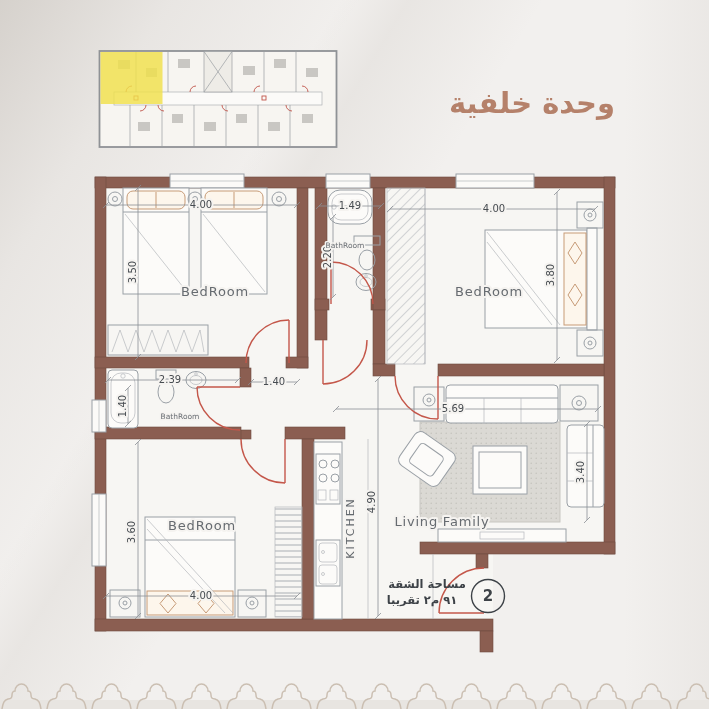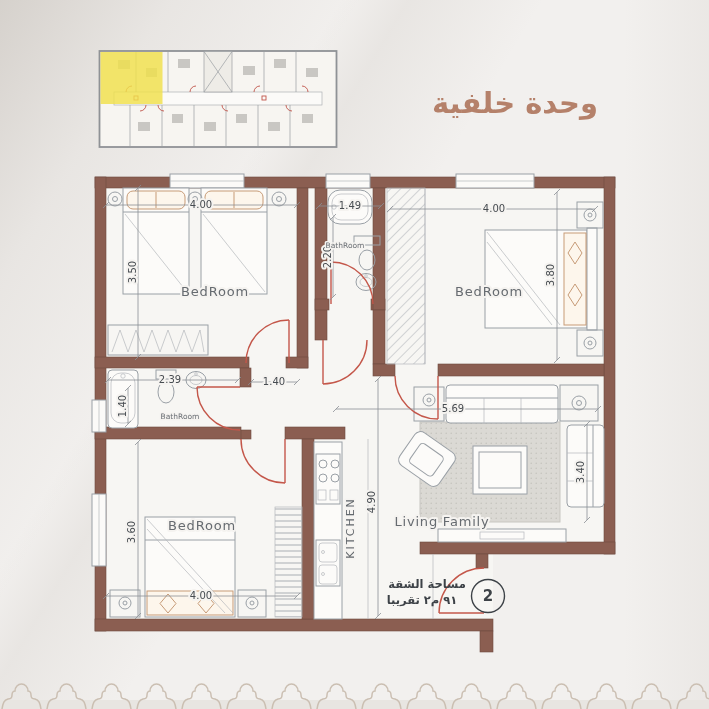--- a/index.html
+++ b/index.html
@@ -3,21 +3,21 @@
 <meta charset="utf-8">
 <style>
   html,body{margin:0;padding:0}
   body{width:709px;height:709px;overflow:hidden;font-family:"DejaVu Sans",sans-serif}
   .stage{position:relative;width:709px;height:709px;background:#f2f0ee;overflow:hidden}
   .bg-shade{position:absolute;inset:0;pointer-events:none;
     background:
       linear-gradient(121deg, rgba(148,138,126,.30) 0%, rgba(148,138,126,.10) 15%, rgba(148,138,126,0) 32%),
       linear-gradient(121deg, transparent 30%, rgba(148,138,126,.10) 36%, transparent 48%),
       linear-gradient(270deg, rgba(148,138,126,.08) 0%, transparent 12%);}
-  .title{position:absolute;left:410px;top:86px;width:210px;text-align:center;
+  .title{position:absolute;left:427px;top:86px;width:210px;text-align:center;
     font-size:29px;font-weight:bold;color:#b5816a;direction:rtl;letter-spacing:0}
   .mini{position:absolute;left:98px;top:46px}
   .plan{position:absolute;left:90px;top:172px}
   .scallops{position:absolute;left:0;top:683px}
   .bottom-strip{position:absolute;left:0;top:700px;width:709px;height:9px;background:#e8e5e1}
   
   .floor{fill:#f7f6f3}
   .wall{fill:#8b5e51;stroke:#6f4b41;stroke-width:.6}
   .win{fill:#fbfaf8;stroke:#9aa0a6;stroke-width:1}
   .fix{fill:#fcfbf9;stroke:#9aa0a6;stroke-width:1}

